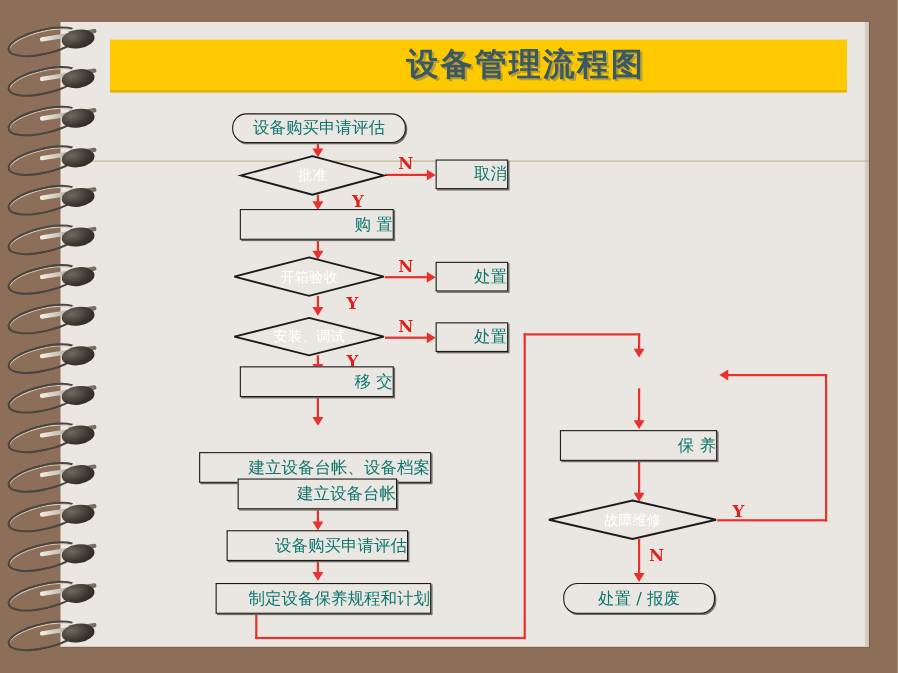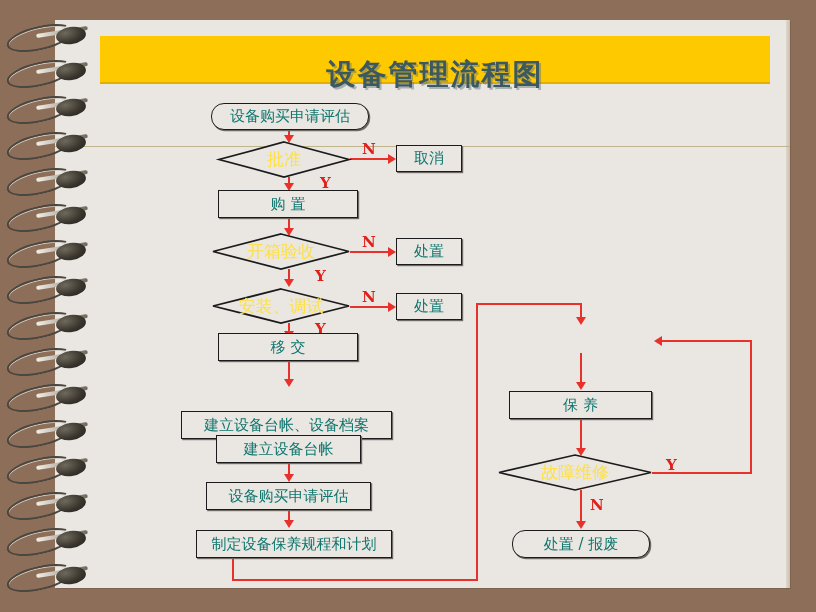--- a/index.html
+++ b/index.html
@@ -26,26 +26,27 @@
     background:#b9ab7d;opacity:.85;
   }
 
   
   .banner{
     position:absolute;left:100px;top:36px;width:670px;height:46px;
     background:#ffc900;
     border-bottom:2px solid #e0af00;
   }
   .banner-text{
-    position:absolute;left:0;top:16px;width:670px;height:46px;
+    position:absolute;left:0;top:0;width:670px;height:46px;
     display:flex;align-items:center;justify-content:center;
     font-size:29px;font-weight:bold;color:#3c5860;
     letter-spacing:2px;
     text-shadow:2px 2px 0 rgba(90,110,120,.45);
     font-family:"DejaVu Sans","Liberation Sans",sans-serif;
+    padding-left:43px;
   }
 
   
   .spiral-wrap{position:absolute;left:0;top:0;width:110px;height:612px;}
   .coil{position:absolute;left:6px;width:92px;height:26px;}
   .coil .wire{
     position:absolute;left:0;top:2px;width:64px;height:20px;
     border:2.2px solid #4a4640;
     border-right-color:transparent;
     border-radius:50%/50%;
@@ -69,29 +70,29 @@
   .node{
     position:absolute;
     display:flex;align-items:center;justify-content:center;
     box-sizing:border-box;
     background:#eae7e3;
     color:#0f766e;
     font-size:15px;
     white-space:nowrap;
     font-family:"DejaVu Sans","Liberation Sans",sans-serif;
   }
-  .rect{border:1.6px solid #1b1b1b;box-shadow:1.2px 1.2px 0 #6e6a63;}
+  .rect{border:1.6px solid #1b1b1b;box-shadow:1.2px 1.2px 0 #6e6a63;justify-content:flex-end;}
   .round{border:1.6px solid #1b1b1b;border-radius:13px;box-shadow:1.2px 1.2px 0 #6e6a63;}
 
   .diamond{position:absolute;}
   .diamond svg{position:absolute;left:0;top:0;overflow:visible;}
   .diamond .dlabel{
     position:absolute;left:0;top:0;width:100%;height:100%;
     display:flex;align-items:center;justify-content:center;
-    font-size:17px;color:#fde047;white-space:nowrap;
+    font-size:13px;color:#ffffff;white-space:nowrap;
     font-family:Liberation Mono, monospace;
   }
 
   
   .conn{position:absolute;background:#e8312a;}
   .vline{width:1.8px;}
   .hline{height:1.8px;}
   .arrow{position:absolute;width:0;height:0;}
   .arrow-down{border-left:5px solid transparent;border-right:5px solid transparent;border-top:8px solid #e8312a;}
   .arrow-right{border-top:5px solid transparent;border-bottom:5px solid transparent;border-left:8px solid #e8312a;}

